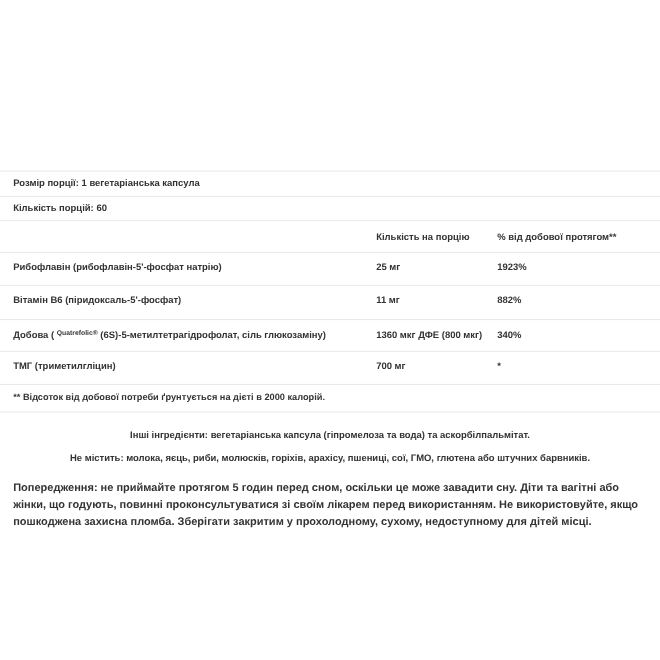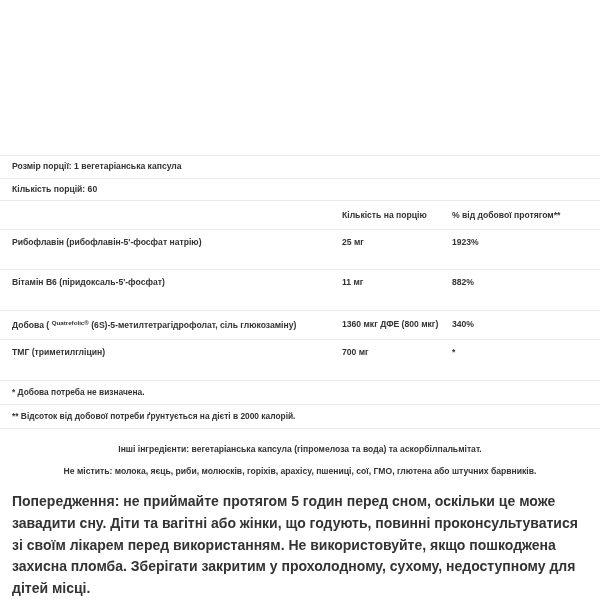--- a/index.html
+++ b/index.html
@@ -53,21 +53,21 @@
   }
   .col-name { width: 340px; }
   .col-amount { width: 110px; }
   .col-dv { width: 150px; }
   .supp-table td.c-amount,
   .supp-table th.c-amount { padding-left: 2px; }
   .supp-table td.c-dv,
   .supp-table th.c-dv { padding-left: 2px; }
   .row-ingredient td {
     padding-top: 7px;
-    padding-bottom: 21px;
+    padding-bottom: 11px;
   }
   .row-tall td {
     padding-top: 8px;
     padding-bottom: 8px;
   }
   .row-footnote td {
     padding-top: 6px;
     padding-bottom: 6px;
     font-size: 8.4px;
   }
@@ -92,21 +92,21 @@
     font-size: 8.6px;
     font-weight: bold;
     line-height: 1.45;
     color: #333333;
     margin: 0;
     padding: 9px 0 0 0;
     text-align: center;
   }
   .note-line.first { padding-top: 14px; }
   .warning {
-    font-size: 14px;
+    font-size: 10px;
     font-weight: bold;
     line-height: 1.55;
     color: #333333;
     margin: 0;
     padding: 14px 0 0 0;
     max-width: 580px;
   }
 </style>
 </head>
 <body>
@@ -153,23 +153,20 @@
       </tr>
 
 
       <tr class="row-ingredient">
         <td class="c-name">ТМГ (триметилгліцин)</td>
         <td class="c-amount">700 мг</td>
         <td class="c-dv">*</td>
       </tr>
 
       <tr class="row-footnote">
-        <td colspan="3">* Добова потреба не визначена.</td>
-      </tr>
-      <tr class="row-footnote">
         <td colspan="3">** Відсоток від добової потреби ґрунтується на дієті в 2000 калорій.</td>
       </tr>
     </tbody>
   </table>
 
   <div class="table-end"></div>
 
   <div class="notes">
     <p class="note-line first">Інші інгредієнти: вегетаріанська капсула (гіпромелоза та вода) та аскорбілпальмітат.</p>
     <p class="note-line">Не містить: молока, яєць, риби, молюсків, горіхів, арахісу, пшениці, сої, ГМО, глютена або штучних барвників.</p>

